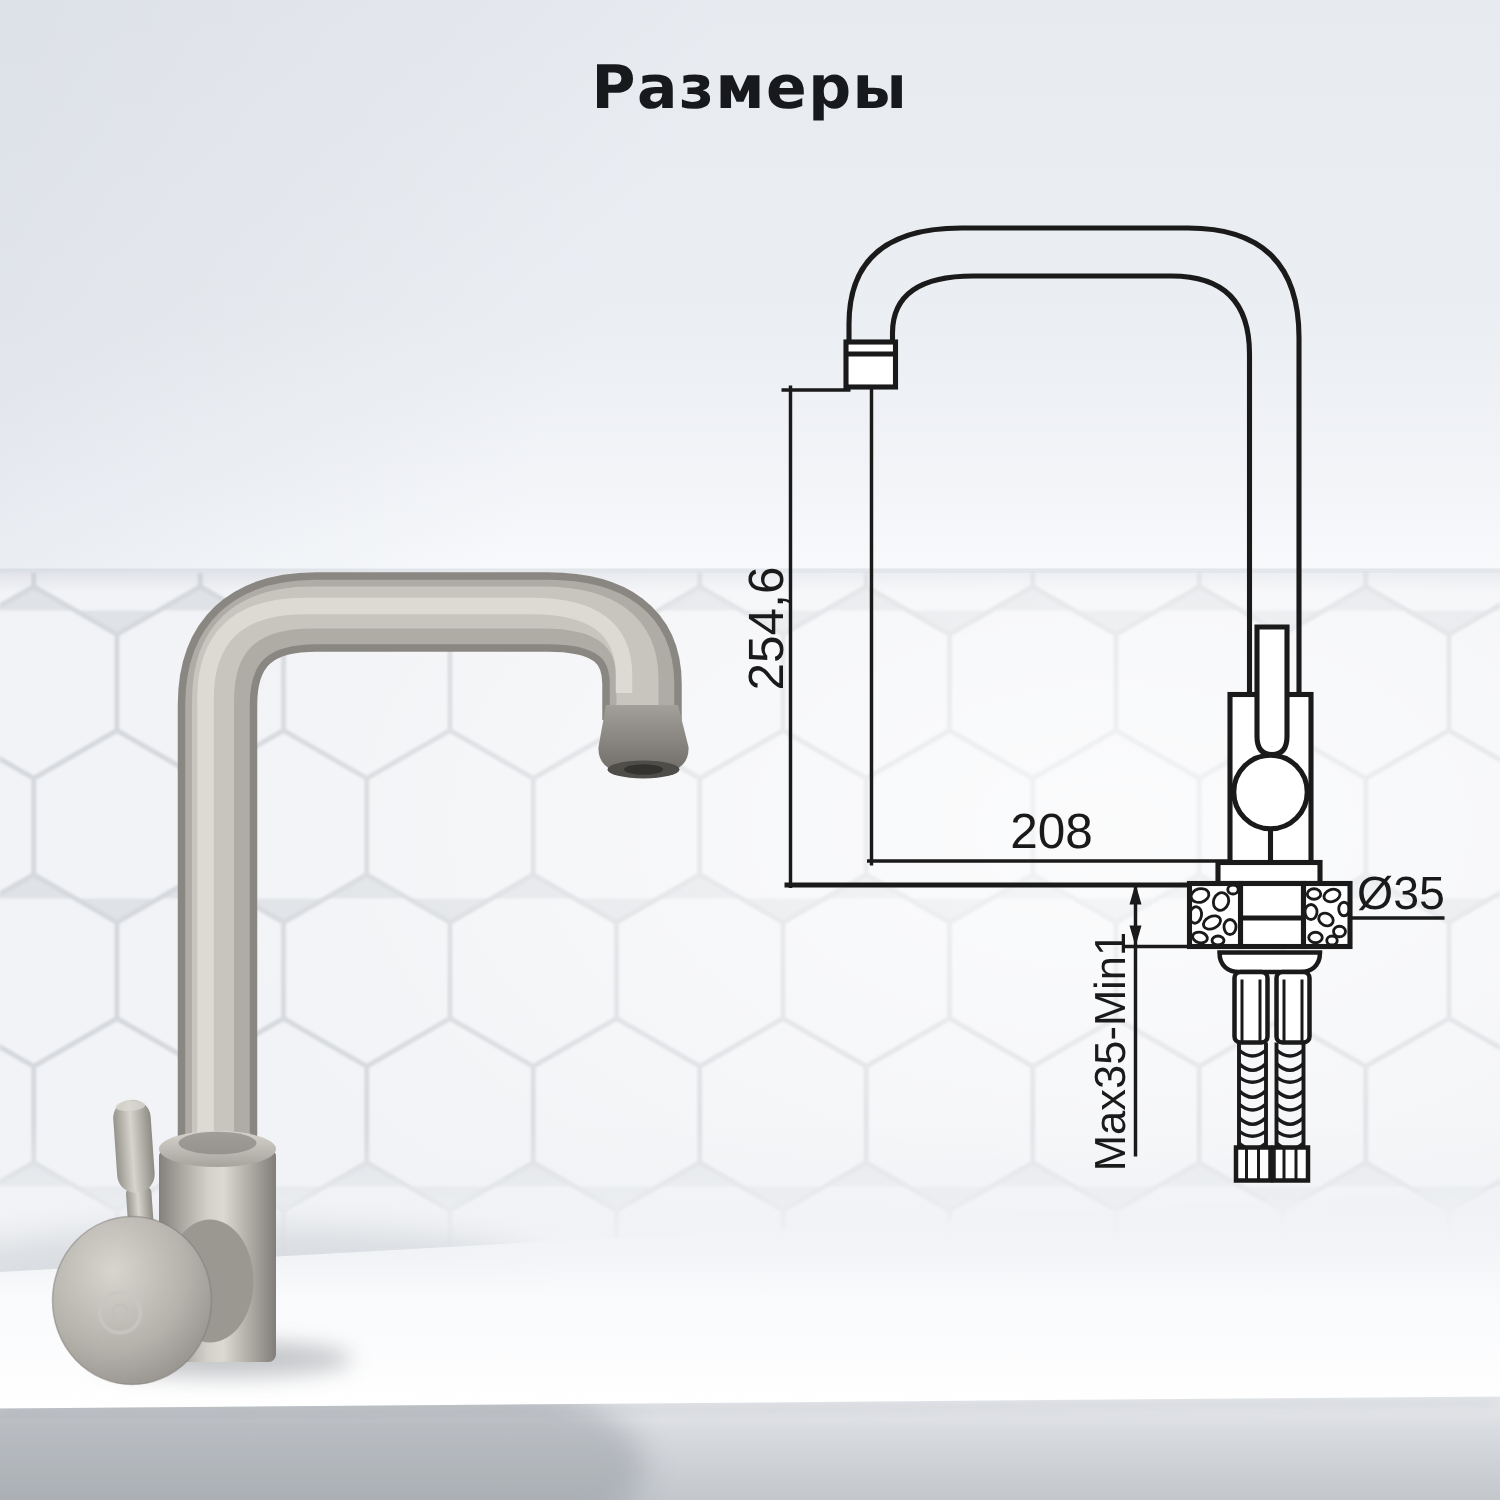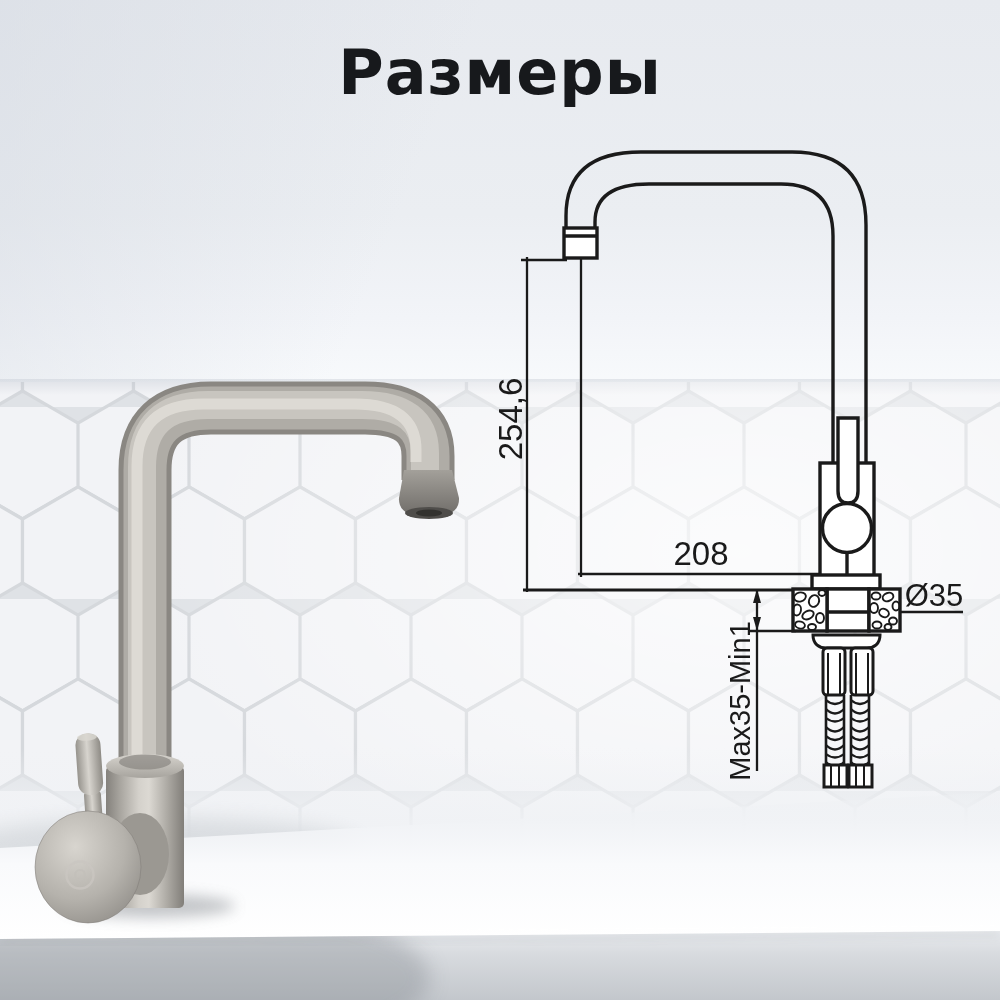--- a/index.html
+++ b/index.html
@@ -17,21 +17,21 @@
           background:linear-gradient(180deg,rgba(190,196,206,.38),rgba(190,196,206,0));}
   .wall .glow{position:absolute;inset:0;
           background:radial-gradient(ellipse 620px 360px at 74% 36%,rgba(255,255,255,.72) 0%,rgba(255,255,255,.35) 55%,rgba(255,255,255,0) 100%);}
   .wall .fade-bottom{position:absolute;left:0;bottom:-6px;width:100%;height:110px;
           background:linear-gradient(180deg,rgba(240,242,245,0) 0%,rgba(240,242,245,.85) 65%,#f1f3f6 100%);}
   
   .layer{position:absolute;left:0;top:0;width:1000px;height:1000px;}
   
   .title{position:absolute;left:0;top:36px;width:1000px;text-align:center;
          font-family:"DejaVu Sans","Liberation Sans",sans-serif;
-         font-weight:700;font-size:62px;letter-spacing:1px;color:#17191c;}
+         font-weight:700;font-size:40px;letter-spacing:1px;color:#17191c;}
   .dim-text{font-family:"Liberation Sans",sans-serif;fill:#1a1a1a;}
 </style>
 </head>
 <body>
 
 <div class="stage">
 
   <div class="bg-top">
       <div class="diag"></div>
     </div>

